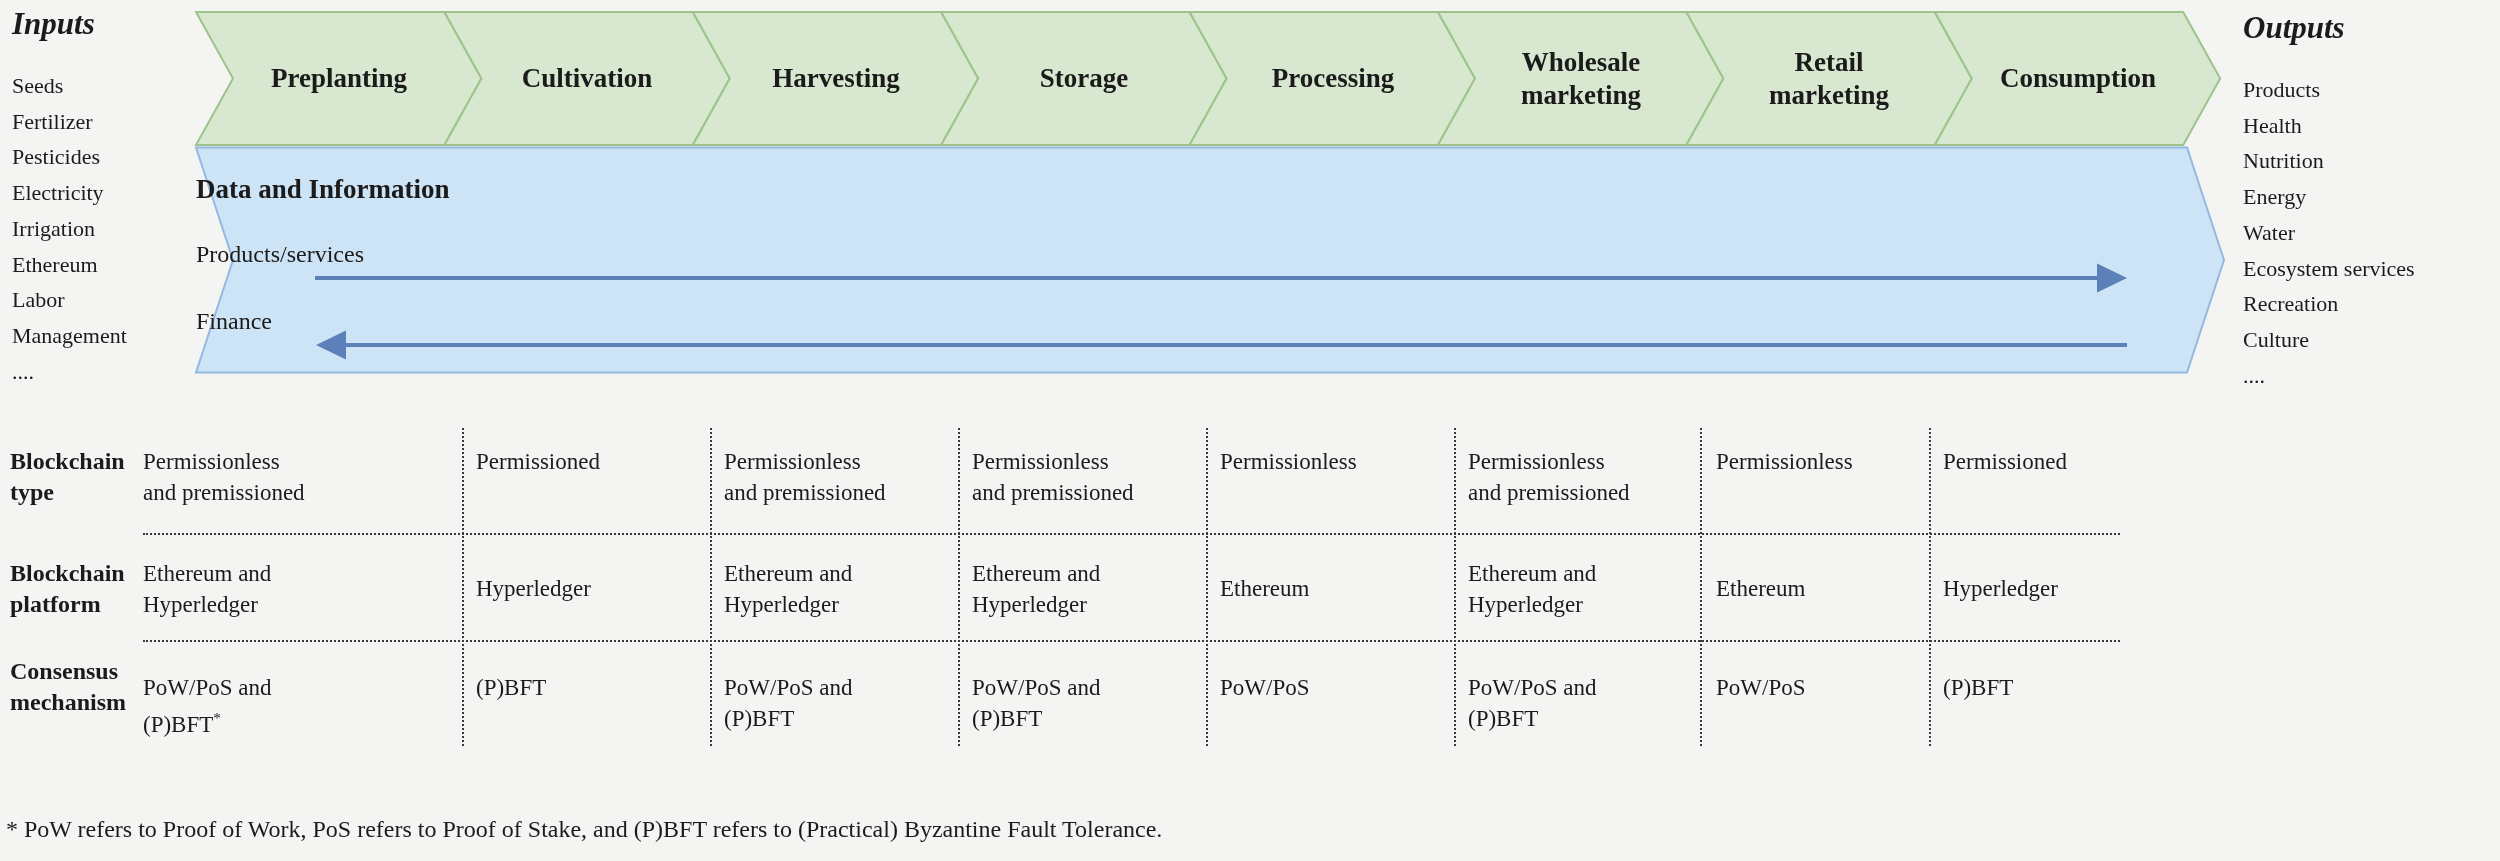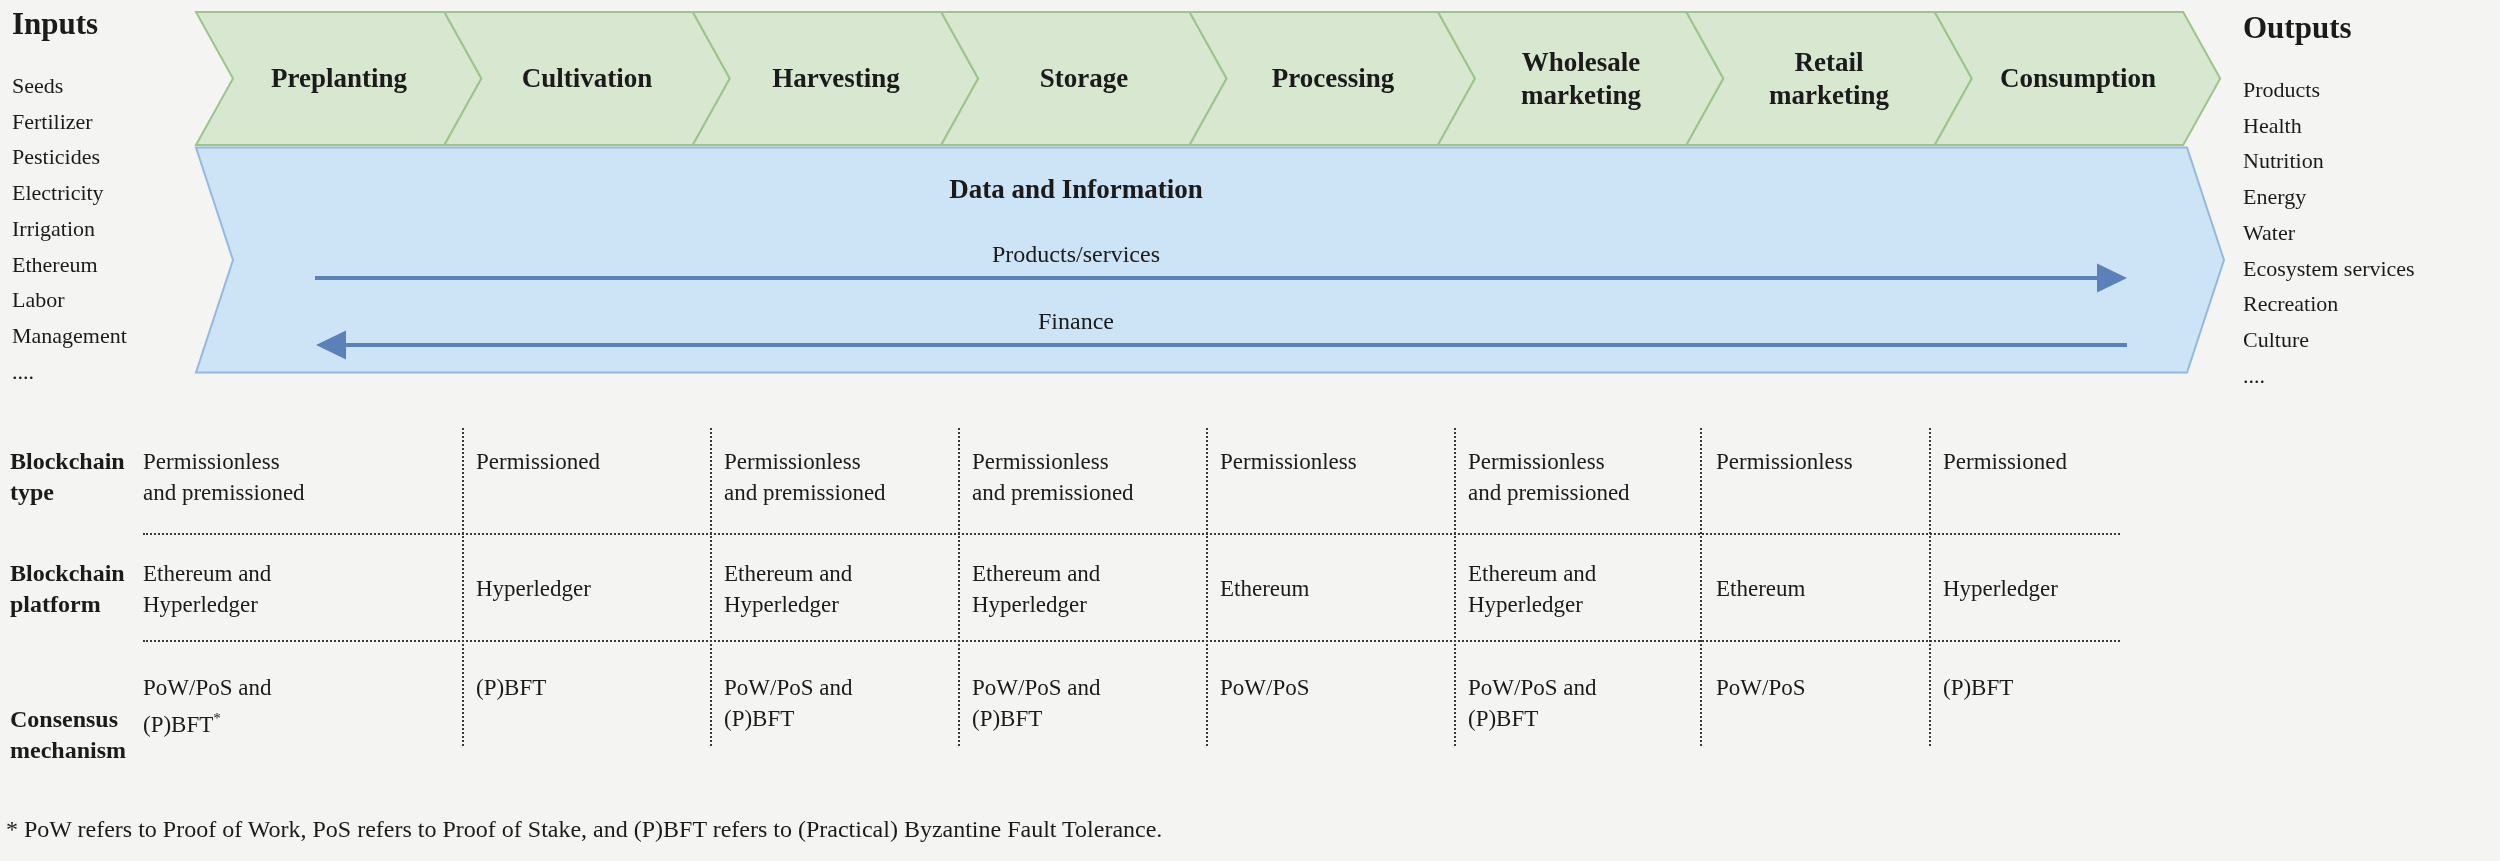--- a/index.html
+++ b/index.html
@@ -9,28 +9,28 @@
     --blue-fill:#cde3f6;
     --blue-stroke:#93b9e0;
     --arrow:#5b81b8;
     --ink:#1b1b1b;
   }
   html,body{margin:0;padding:0;}
   body{background:#ffffff;font-family:"Liberation Serif","DejaVu Serif",serif;color:var(--ink);}
   #fig{position:relative;width:2500px;height:861px;background:var(--bg);overflow:hidden;}
   #band-svg{position:absolute;left:0;top:0;width:2500px;height:861px;}
 
-  .side-title{position:absolute;font-size:31px;font-weight:bold;white-space:nowrap;}
+  .side-title{position:absolute;font-size:31px;font-weight:bold;white-space:nowrap;font-style:italic;}
   .side-list{position:absolute;font-size:22px;line-height:35.7px;white-space:nowrap;}
 
   .stage-label{position:absolute;top:12px;height:133px;width:230px;
     display:flex;align-items:center;justify-content:center;text-align:center;
     font-size:27px;font-weight:bold;line-height:33px;}
 
-  .flow-text{position:absolute;left:196px;width:1760px;text-align:center;white-space:nowrap;}
+  .flow-text{position:absolute;left:196px;width:1760px;text-align:left;white-space:nowrap;}
   .flow-title{top:174px;font-size:27px;font-weight:bold;}
   .flow-sub{font-size:24px;}
 
   .row-label{position:absolute;left:10px;font-size:24px;font-weight:bold;line-height:31px;white-space:nowrap;}
   .cell{position:absolute;width:185px;font-size:23px;line-height:31px;}
   .cell sup{font-size:15px;}
   .v-div{position:absolute;top:428px;height:318px;width:0;border-left:2px dotted #3a3a3a;}
   .h-div{position:absolute;left:143px;width:1977px;height:0;border-top:2px dotted #3a3a3a;}
 
   .footnote{position:absolute;left:6px;top:816px;font-size:24px;white-space:nowrap;}
@@ -110,21 +110,21 @@
   <div class="v-div" style="left:958px;"></div>
   <div class="v-div" style="left:1206px;"></div>
   <div class="v-div" style="left:1454px;"></div>
   <div class="v-div" style="left:1700px;"></div>
   <div class="v-div" style="left:1929px;"></div>
   <div class="h-div" style="top:533px;"></div>
   <div class="h-div" style="top:640px;"></div>
 
   <div class="row-label" style="top:446px;">Blockchain<br>type</div>
   <div class="row-label" style="top:558px;">Blockchain<br>platform</div>
-  <div class="row-label" style="top:656px;margin-top:48px;">Consensus<br>mechanism</div>
+  <div class="row-label" style="top:656px;">Consensus<br>mechanism</div>
 
   <div class="cell" style="left:143px;top:446px;">Permissionless<br>and premissioned</div>
   <div class="cell" style="left:476px;top:446px;">Permissioned</div>
   <div class="cell" style="left:724px;top:446px;">Permissionless<br>and premissioned</div>
   <div class="cell" style="left:972px;top:446px;">Permissionless<br>and premissioned</div>
   <div class="cell" style="left:1220px;top:446px;">Permissionless</div>
   <div class="cell" style="left:1468px;top:446px;">Permissionless<br>and premissioned</div>
   <div class="cell" style="left:1716px;top:446px;">Permissionless</div>
   <div class="cell" style="left:1943px;top:446px;">Permissioned</div>
 

